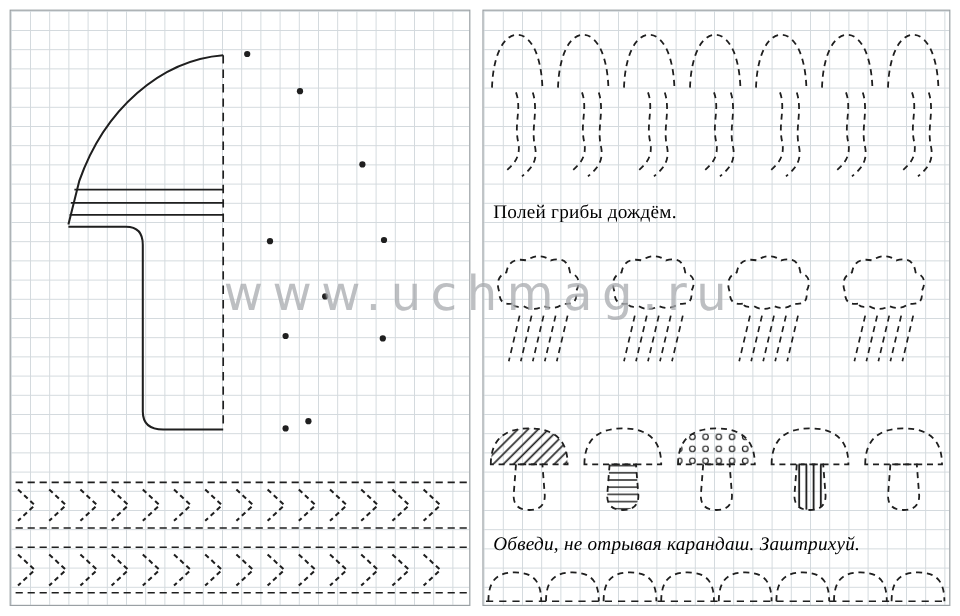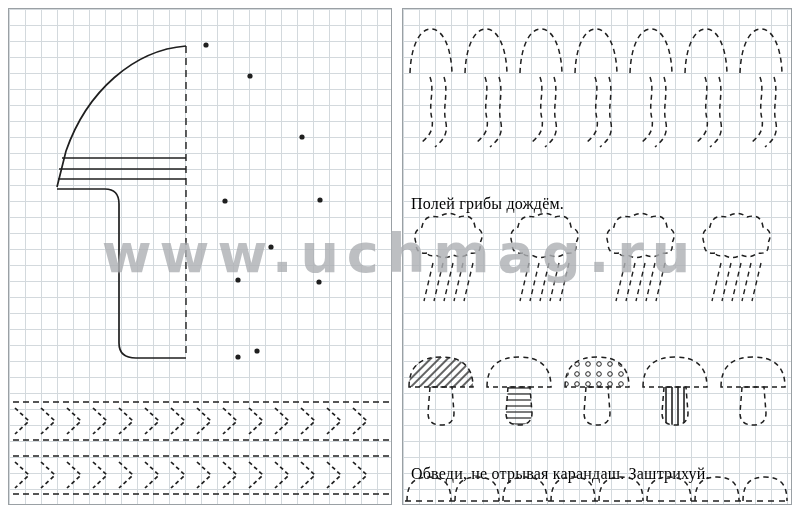--- a/index.html
+++ b/index.html
@@ -18,22 +18,22 @@
   #left-page{left:8px;width:384px;}
   #right-page{left:402px;width:390px;}
   .abs{position:absolute;}
   .caption{
     position:absolute;left:8px;font-size:16px;color:#000;
     font-family:"Liberation Serif", serif;letter-spacing:0.2px;
     white-space:nowrap;
   }
   #watermark{
     position:absolute;top:222px;left:0;right:0;text-align:center;
-    font-family:"DejaVu Sans", sans-serif;font-weight:bold;
-    font-size:54px;letter-spacing:8px;color:rgba(134,139,143,0.55);
+    font-family:"DejaVu Sans", sans-serif;font-weight:normal;
+    font-size:40px;letter-spacing:8px;color:rgba(134,139,143,0.55);
     z-index:6;pointer-events:none;text-shadow:0 0 2px rgba(255,255,255,0.6);
   }
   svg{display:block;}
 </style>
 </head>
 <body>
 
 <div id="left-page" class="page-panel">
 
   <svg class="abs" style="top:0;left:0;" width="384" height="376" viewBox="0 0 384 376">
@@ -117,21 +117,21 @@
     </defs>
     <use href="#cane" x="2" y="4"></use>
       <use href="#cane" x="57" y="4"></use>
       <use href="#cane" x="112" y="4"></use>
     <use href="#cane" x="167" y="4"></use>
       <use href="#cane" x="222" y="4"></use>
       <use href="#cane" x="277" y="4"></use>
     <use href="#cane" x="332" y="4"></use>
   </svg>
 
-  <div class="caption" style="top:160px;margin-top:26px;">Полей грибы дождём.</div>
+  <div class="caption" style="top:160px;">Полей грибы дождём.</div>
 
   <svg class="abs" style="top:196px;left:0;" width="388" height="104" viewBox="0 0 388 104">
     <defs>
       <g id="cloudrain">
         <path d="M16 44 Q5 46 5 34 Q1 22 11 18 Q13 5 28 8 Q38 1 48 8 Q62 4 64 18 Q75 22 69 34 Q71 46 58 44 Q52 50 42 46 Q33 51 25 46 Q18 48 16 44 Z" fill="none" stroke="#1f1f1f" stroke-width="1.5" stroke-dasharray="5 4"></path>
         <g stroke="#1f1f1f" stroke-width="1.4" stroke-dasharray="5 4">
           <line x1="22" y1="54" x2="13" y2="92"></line>
           <line x1="32" y1="54" x2="23" y2="92"></line>
           <line x1="42" y1="54" x2="33" y2="92"></line>
           <line x1="52" y1="54" x2="43" y2="92"></line>
@@ -178,21 +178,21 @@
     <g>
       <use href="#m3cap" x="236" y="4" fill="none"></use>
         <use href="#m3stem" x="236" y="4" fill="url(#vlinesP)"></use>
     </g>
     <g>
       <use href="#m3cap" x="314" y="4" fill="none"></use>
         <use href="#m3stem" x="314" y="4" fill="none"></use>
     </g>
   </svg>
 
-  <div class="caption" style="top:456px;">Обведи, не отрывая карандаш. Заштрихуй.</div>
+  <div class="caption" style="top:436px;font-style:italic;">Обведи, не отрывая карандаш. Заштрихуй.</div>
 
   <svg class="abs" style="bottom:1px;left:0;" width="388" height="38" viewBox="0 0 388 38">
     <defs>
       <path id="bump" d="M0 36 C0 18 8 12 22 12 C36 12 44 18 44 36" fill="none" stroke="#1f1f1f" stroke-width="1.5" stroke-dasharray="5 4"></path>
     </defs>
     <line x1="2" y1="36" x2="386" y2="36" stroke="#1f1f1f" stroke-width="1.3" stroke-dasharray="6 5"></line>
     <use href="#bump" x="4"></use>
       <use href="#bump" x="52"></use>
       <use href="#bump" x="100"></use>
       <use href="#bump" x="148"></use>

